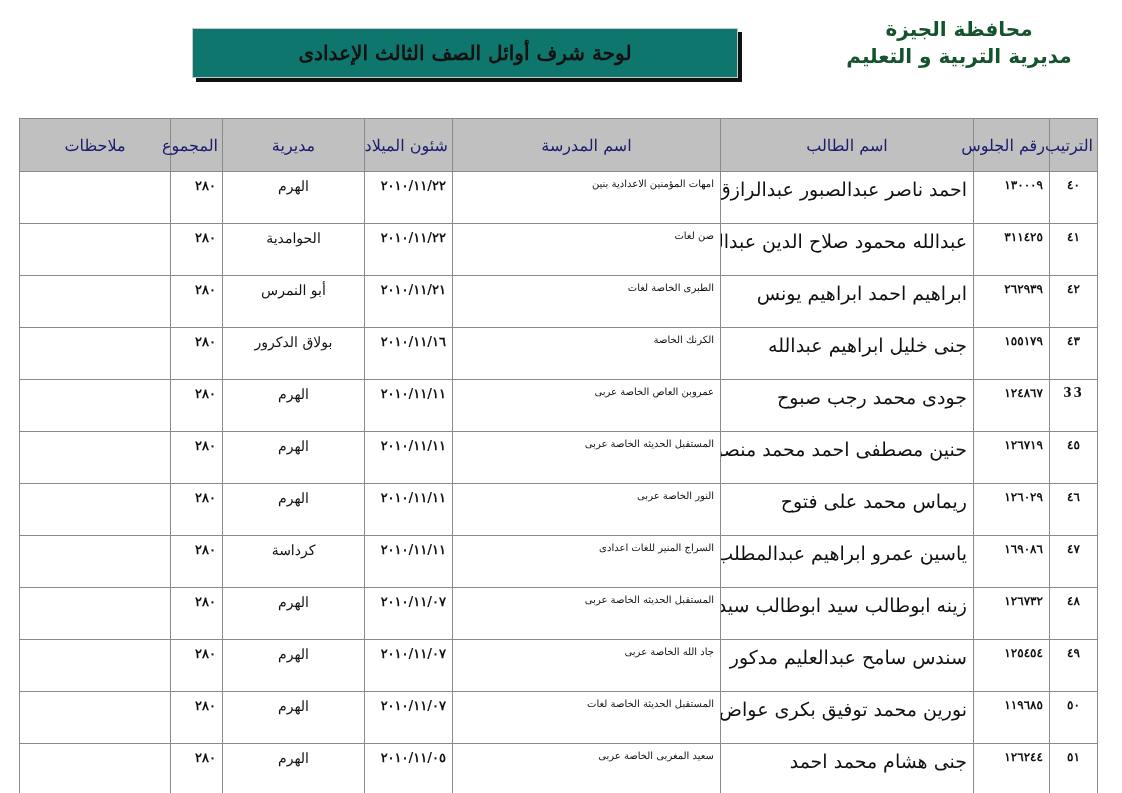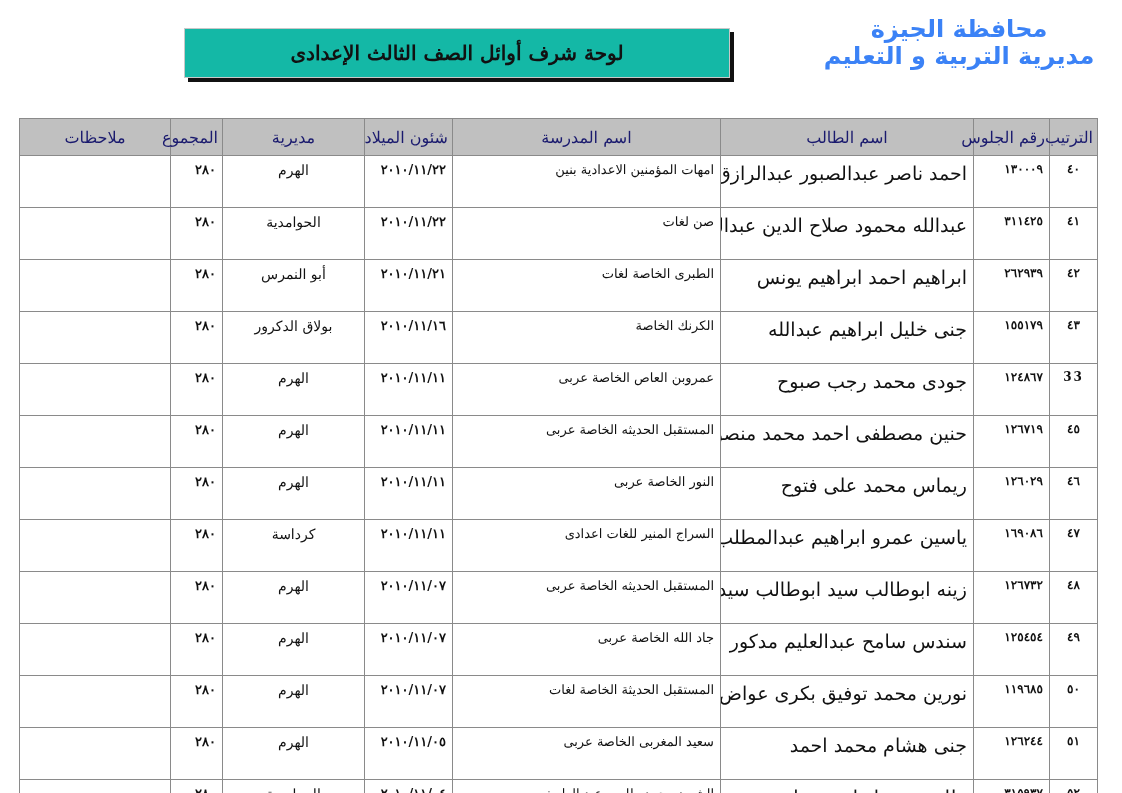--- a/index.html
+++ b/index.html
@@ -1,50 +1,50 @@
 <!DOCTYPE html>
 <html><head>
   <meta charset="utf-8">
   <style>
     html, body { margin: 0; padding: 0; background: #ffffff; }
     body { width: 1122px; height: 793px; position: relative; overflow: hidden;
            font-family: "DejaVu Serif", "Liberation Serif", serif; color: #111; }
     .org {
       position: absolute; right: 8px; top: 16px; width: 310px;
       text-align: center; direction: rtl;
-      color: #3b82f6; font-family: "DejaVu Sans", sans-serif; font-weight: bold;
-      line-height: 27px; font-size: 24px;
+      color: #14532d; font-family: "DejaVu Sans", sans-serif; font-weight: bold;
+      line-height: 27px; font-size: 20px;
     }
     .org div { white-space: nowrap; }
     .title-box {
-      position: absolute; left: 184px; top: 28px; width: 544px; height: 48px;
-      background: #14b8a6; border: 1px solid #c8c8c8;
+      position: absolute; left: 192px; top: 28px; width: 544px; height: 48px;
+      background: #0f766e; border: 1px solid #c8c8c8;
       box-shadow: 4px 4px 0 #111;
       display: flex; align-items: center; justify-content: center;
       direction: rtl;
       text-align: right;
     }
     .title-box span { font-size: 20px; font-weight: bold; color: #111; }
     table.honor {
       position: absolute; left: 19px; top: 118px; width: 1078px;
       border-collapse: collapse; direction: rtl; table-layout: fixed;
     }
     table.honor th {
       background: #c0c0c0; color: #1a1a6e; font-weight: normal;
       font-size: 16px; height: 36px; border: 1px solid #8a8a8a;
-      padding: 0 4px; white-space: nowrap;
+      padding: 8px 4px; white-space: nowrap;
     }
     table.honor td {
       height: 45px; border: 1px solid #8a8a8a; vertical-align: top;
       padding: 6px 6px 0 6px; white-space: nowrap; overflow: hidden;
     }
     td.rank, td.seat { text-align: center; font-size: 12px; font-weight: bold; letter-spacing: 2px; }
     td.seat { text-align: right; padding-right: 10px; }
     td.name { text-align: right; font-size: 19px; padding-right: 10px; }
-    td.school { text-align: right; font-size: 13px; padding-right: 8px; }
+    td.school { text-align: right; font-size: 10px; padding-right: 8px; }
     td.dob { text-align: right; font-size: 13px; font-weight: bold; letter-spacing: 1px; padding-right: 2px; }
     td.admin { text-align: center; font-size: 14px; }
     td.total { text-align: right; font-size: 13px; font-weight: bold; letter-spacing: 2px; padding-right: 12px; }
     td.notes { }
   </style>
 </head>
 <body>
 
 <div class="org">
   <div>محافظة الجيزة</div>

